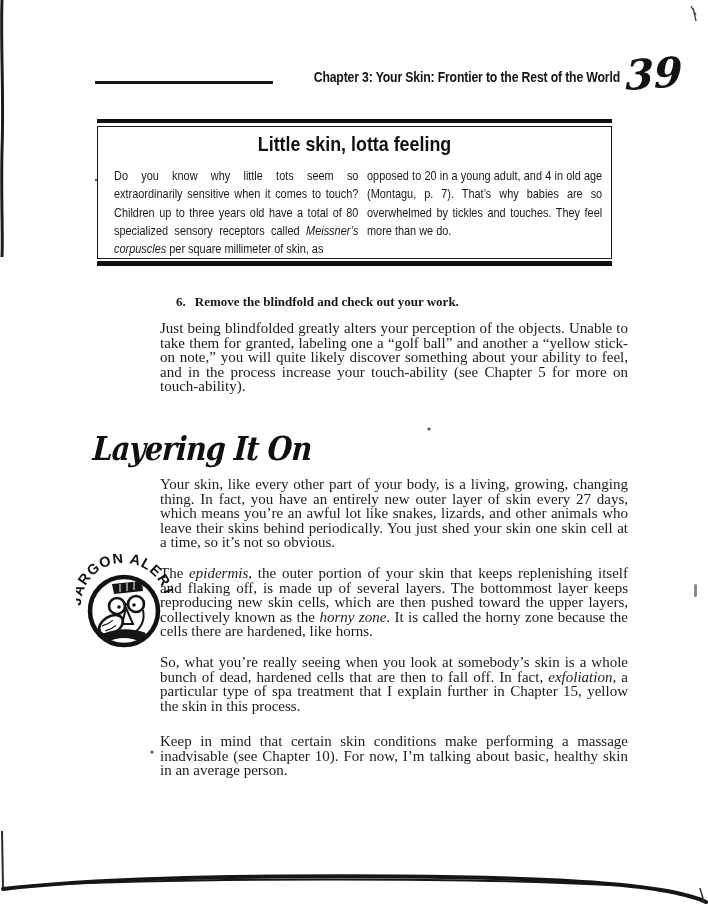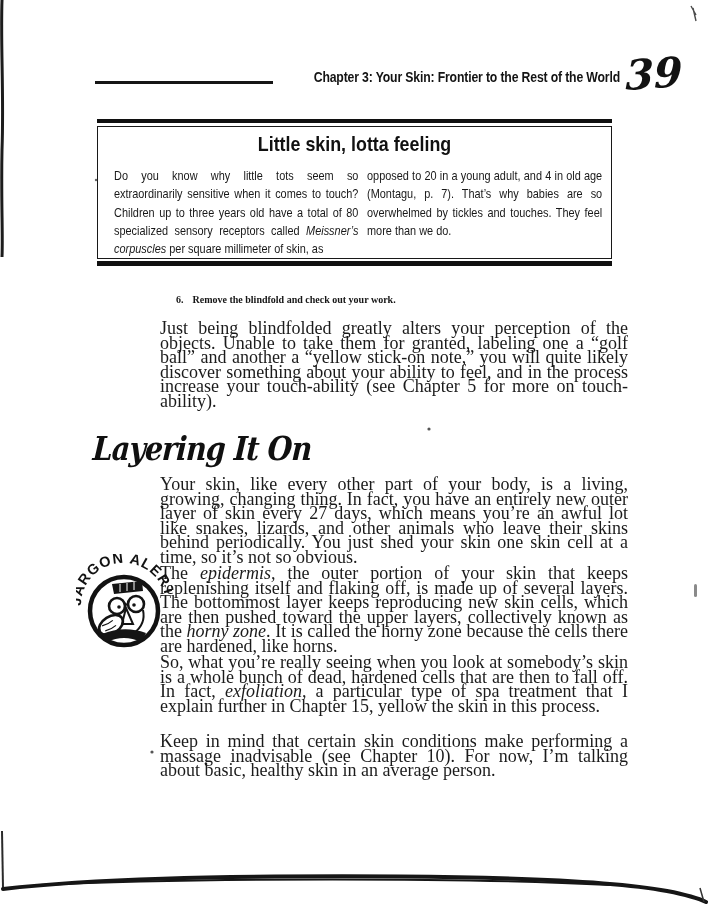--- a/index.html
+++ b/index.html
@@ -35,25 +35,25 @@
     position:absolute;top:40px;
     font-family:"Liberation Sans",sans-serif;font-size:13px;line-height:18.3px;
     text-align:justify;transform:scaleX(.84);transform-origin:0 0;color:#191919;
   }
   .sb-col-left{left:16px;width:291px;}
   .sb-col-right{left:269px;width:280px;}
   .bar-bottom{height:5px;background:#101010;margin-top:2px;}
   
   .step{
     left:176px;top:294px;width:460px;
-    font-weight:bold;font-size:10px;color:#161616;
+    font-weight:bold;font-size:13px;color:#161616;
   }
   .step .no{margin-right:9px;}
   .body-para{
-    left:160px;width:468px;font-size:18px;line-height:14.5px;
+    left:160px;width:468px;font-size:15px;line-height:14.5px;
     text-align:justify;color:#1b1b1b;
   }
   .p-blindfold{top:321px;}
   .p-layer1{top:477px;}
   .p-layer2{top:566px;}
   .p-layer3{top:655px;}
   .p-layer4{top:734px;}
   .it{font-style:italic;}
   .section-title{
     left:94px;top:429px;

